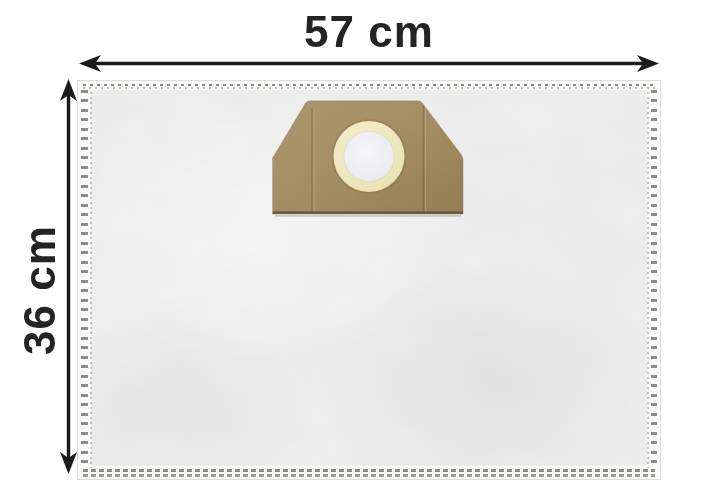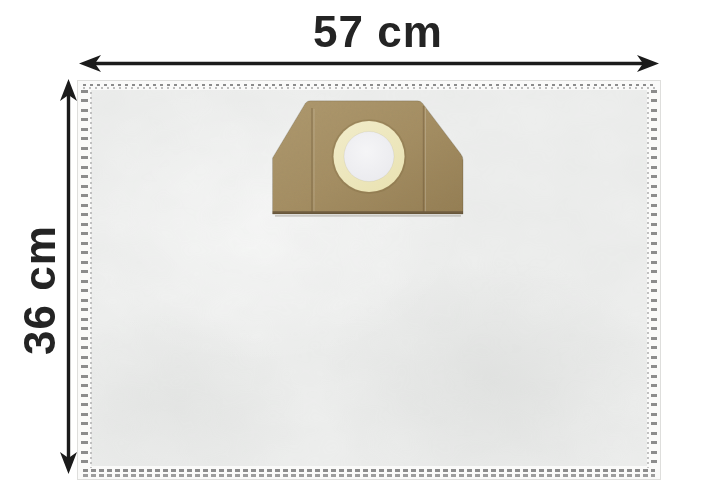--- a/index.html
+++ b/index.html
@@ -20,21 +20,21 @@
     position: absolute;
     font-size: 44px;
     font-weight: 700;
     color: var(--text, #242424);
     letter-spacing: 1px;
     text-align: center;
     line-height: 48px;
     white-space: nowrap;
   }
   .label-width {
-    left: 258px;
+    left: 249px;
     top: 8px;
     width: 240px;
   }
   .label-height {
     left: -80px;
     top: 266px;
     width: 240px;
     height: 48px;
     transform: rotate(-90deg);
     transform-origin: 50% 50%;

